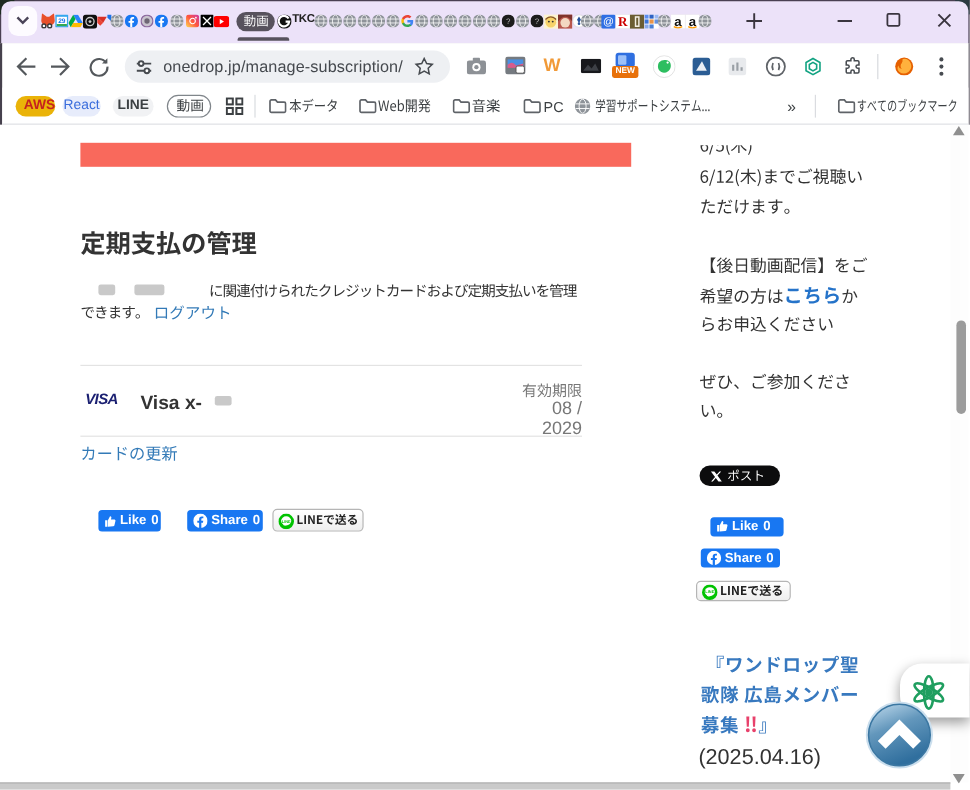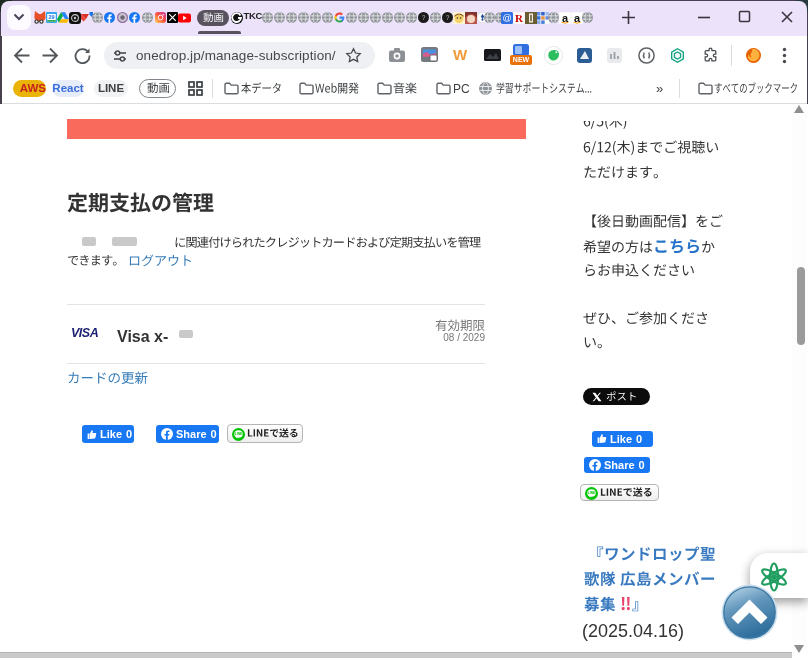--- a/index.html
+++ b/index.html
@@ -378,21 +378,21 @@
     </svg>
 <svg style="position:absolute;left:782px;top:47px" width="5" height="17" viewBox="0 0 5 17">
       <g fill="#474b50">
         <circle cx="2.5" cy="2.5" r="1.7"></circle>
         <circle cx="2.5" cy="8.5" r="1.7"></circle>
         <circle cx="2.5" cy="14.5" r="1.7"></circle>
       </g>
     </svg>
 <div class="abs" style="left:1.5px;top:73px;width:805px;height:30.5px;background:#fff;border-bottom:1px solid #dadce0"></div>
 <div class="abs" style="left:13px;top:80px;width:33px;height:17px;background:#eab308;border-radius:8.5px;color:#c5221f;font-size:11.5px;font-weight:bold;text-align:right;line-height:16px">AWS</div>
-<div class="abs" style="left:52px;top:80px;width:32px;height:17px;background:#e7ecfb;border-radius:8.5px;color:#3a6ddc;font-size:11.5px;font-weight:bold;text-align:center;line-height:16px">React</div>
+<div class="abs" style="left:52px;top:80px;width:32px;height:17px;background:#e7ecfb;border-radius:8.5px;color:#3a6ddc;font-size:11.5px;font-weight:normal;text-align:center;line-height:16px">React</div>
 <div class="abs" style="left:94px;top:80px;width:34px;height:17px;background:#f1f2f4;border-radius:8.5px;color:#3c4043;font-size:11.5px;font-weight:bold;text-align:center;line-height:16px">LINE</div>
 <div class="abs" style="left:139px;top:78.5px;width:37px;height:19px;border:1px solid #80868b;border-radius:10px;background:#fff"></div>
 <div style="position:absolute;left:147px;top:81.5px;">
       <svg width="23.0" height="14.4" viewBox="0 0 23.0 14.4" style="overflow:visible;display:block">
         <g>
           <path fill="#3c4043" transform="translate(0,10.12)" d="M0.8 -2.2H6V-1.5H0.8ZM0.5 -7.7H6.2V-7H0.5ZM3 -8.7H3.8V-0.3H3ZM0.5 -0.3Q1.2 -0.3 2.1 -0.4Q3 -0.5 4 -0.6Q5.1 -0.7 6.1 -0.8L6.1 -0.1Q5.1 -0 4.1 0.1Q3.1 0.2 2.2 0.3Q1.3 0.4 0.6 0.5ZM1.5 -4.3V-3.4H5.3V-4.3ZM1.5 -5.7V-4.9H5.3V-5.7ZM0.8 -6.3H6V-2.8H0.8ZM5.6 -9.5 6 -8.9Q5.4 -8.7 4.5 -8.6Q3.6 -8.5 2.6 -8.4Q1.7 -8.4 0.8 -8.3Q0.8 -8.5 0.7 -8.7Q0.7 -8.8 0.6 -9Q1.2 -9 1.9 -9.1Q2.6 -9.1 3.3 -9.2Q4 -9.3 4.6 -9.4Q5.2 -9.4 5.6 -9.5ZM6.1 -7H10.3V-6.2H6.1ZM10 -7H10.8Q10.8 -7 10.8 -6.9Q10.8 -6.8 10.8 -6.7Q10.8 -6.6 10.8 -6.5Q10.7 -4.7 10.7 -3.5Q10.6 -2.2 10.6 -1.4Q10.5 -0.6 10.4 -0.2Q10.3 0.2 10.2 0.4Q10 0.6 9.8 0.7Q9.6 0.8 9.4 0.9Q9.1 0.9 8.8 0.9Q8.4 0.9 8 0.9Q8 0.7 7.9 0.4Q7.8 0.2 7.7 0Q8.1 0.1 8.5 0.1Q8.9 0.1 9 0.1Q9.2 0.1 9.3 0Q9.3 0 9.4 -0.1Q9.5 -0.2 9.6 -0.6Q9.7 -1 9.8 -1.8Q9.8 -2.6 9.9 -3.8Q9.9 -5 10 -6.8ZM7.5 -9.5H8.4Q8.4 -8.1 8.3 -6.9Q8.3 -5.6 8.2 -4.4Q8 -3.3 7.8 -2.3Q7.5 -1.3 6.9 -0.5Q6.4 0.4 5.6 1Q5.5 0.9 5.4 0.8Q5.3 0.6 5.2 0.5Q5.1 0.4 5 0.4Q5.7 -0.2 6.2 -1Q6.7 -1.7 7 -2.7Q7.3 -3.6 7.4 -4.7Q7.5 -5.8 7.5 -7Q7.5 -8.2 7.5 -9.5Z M13 -0.6H21.5V0.2H13ZM12.2 -8.9H22.3V-8.1H12.2ZM12.5 -6.9H13.4V0.9H12.5ZM21.2 -6.9H22V0.9H21.2ZM16.8 -8.7H17.6V-6.4H16.8ZM16.8 -6.5H17.6V-1.9H16.8ZM15.2 -3.9V-2.4H19.2V-3.9ZM15.2 -6.1V-4.6H19.2V-6.1ZM14.5 -6.8H20V-1.6H14.5Z"></path>
         </g>
       </svg>
     </div>
 <svg style="position:absolute;left:188px;top:81px" width="15" height="15" viewBox="0 0 15 15">
@@ -502,21 +502,21 @@
       </svg>
 <div class="abs" style="left:117px;top:224px;font-size:16px;font-weight:bold;color:#333">Visa x-</div>
 <div class="abs" style="left:179px;top:226px;width:14px;height:8px;background:#c9c9c9;border-radius:2px"></div>
 <div class="abs" style="left:435px;top:215px">
         <svg width="50.0" height="15.6" viewBox="0 0 50.0 15.6" style="overflow:visible;display:block">
           <g>
             <path fill="#777" transform="translate(0,11.00)" d="M0.8 -8.9H11.7V-8H0.8ZM3.8 -4.4H9.7V-3.6H3.8ZM3.2 -6.5H9.6V-5.7H4.1V1H3.2ZM9.4 -6.5H10.3V-0.2Q10.3 0.2 10.2 0.5Q10.1 0.7 9.7 0.8Q9.4 0.9 8.9 0.9Q8.4 1 7.6 1Q7.5 0.8 7.4 0.5Q7.3 0.2 7.2 0.1Q7.7 0.1 8 0.1Q8.4 0.1 8.7 0.1Q9 0.1 9.1 0.1Q9.2 0.1 9.3 0Q9.4 -0 9.4 -0.2ZM4.9 -10.5 5.8 -10.3Q5.4 -8.9 4.8 -7.6Q4.1 -6.2 3.2 -5.1Q2.3 -3.9 1.1 -3.1Q1 -3.2 0.9 -3.3Q0.8 -3.5 0.7 -3.6Q0.6 -3.7 0.5 -3.8Q1.3 -4.4 2 -5.1Q2.7 -5.9 3.3 -6.8Q3.8 -7.7 4.2 -8.6Q4.6 -9.6 4.9 -10.5ZM3.8 -2.3H9.7V-1.5H3.8Z M13.1 -8.8H19.2V-7.9H13.1ZM15.7 -10.5H16.7V-8.4H15.7ZM14.6 -7.5 15.5 -7.3Q15.1 -6.5 14.6 -5.7Q14.1 -4.9 13.6 -4.4Q13.5 -4.4 13.4 -4.6Q13.2 -4.7 13.1 -4.8Q12.9 -4.9 12.8 -4.9Q13.4 -5.4 13.8 -6.1Q14.3 -6.8 14.6 -7.5ZM17 -5.4 17.9 -5.2Q17.3 -3.1 16.2 -1.6Q15.1 -0 13.5 1Q13.5 0.9 13.3 0.7Q13.2 0.6 13.1 0.5Q13 0.3 12.8 0.2Q14.4 -0.6 15.4 -2.1Q16.5 -3.5 17 -5.4ZM17 -7.2 17.7 -7.6Q18 -7.2 18.3 -6.8Q18.6 -6.4 18.9 -5.9Q19.1 -5.5 19.2 -5.2L18.5 -4.8Q18.3 -5.1 18.1 -5.5Q17.9 -5.9 17.6 -6.4Q17.3 -6.8 17 -7.2ZM14.2 -4.2 14.7 -4.8Q15.4 -4.3 16.2 -3.7Q16.9 -3.1 17.5 -2.4Q18.2 -1.8 18.5 -1.3L17.9 -0.6Q17.6 -1.1 16.9 -1.7Q16.3 -2.4 15.6 -3Q14.9 -3.7 14.2 -4.2ZM19 -7.6H23.7V-6.7H19ZM23.3 -7.6H24.2Q24.2 -7.6 24.2 -7.5Q24.2 -7.4 24.2 -7.3Q24.2 -7.2 24.2 -7.1Q24.1 -5.2 24.1 -3.8Q24 -2.4 24 -1.6Q23.9 -0.7 23.8 -0.2Q23.7 0.2 23.5 0.4Q23.4 0.7 23.2 0.8Q23 0.9 22.7 0.9Q22.4 0.9 22 0.9Q21.5 0.9 21.1 0.9Q21.1 0.7 21 0.5Q20.9 0.2 20.8 0Q21.3 0.1 21.7 0.1Q22.1 0.1 22.3 0.1Q22.5 0.1 22.6 0Q22.7 0 22.7 -0.1Q22.9 -0.3 23 -0.7Q23 -1.1 23.1 -2Q23.2 -2.8 23.2 -4.2Q23.3 -5.5 23.3 -7.4ZM20.6 -10.4H21.5Q21.5 -9 21.5 -7.6Q21.4 -6.2 21.3 -5Q21.2 -3.7 20.9 -2.6Q20.6 -1.5 20.1 -0.6Q19.5 0.3 18.7 1Q18.6 0.9 18.4 0.7Q18.2 0.5 18 0.4Q18.8 -0.3 19.3 -1.1Q19.8 -2 20.1 -3Q20.3 -4.1 20.4 -5.3Q20.6 -6.5 20.6 -7.7Q20.6 -9 20.6 -10.4Z M32.6 -9.9H36.1V-9H32.6ZM32.6 -7H36.1V-6.2H32.6ZM32.6 -4.1H36.1V-3.2H32.6ZM35.7 -9.9H36.6V-0.2Q36.6 0.2 36.5 0.4Q36.4 0.7 36.1 0.8Q35.8 0.9 35.4 0.9Q34.9 1 34.2 1Q34.2 0.8 34.1 0.5Q34.1 0.2 34 0Q34.4 0.1 34.9 0.1Q35.3 0.1 35.4 0Q35.6 0 35.6 -0Q35.7 -0.1 35.7 -0.2ZM32.2 -9.9H33.1V-5.3Q33.1 -4.6 33.1 -3.8Q33 -2.9 32.9 -2.1Q32.8 -1.2 32.5 -0.4Q32.3 0.4 31.9 1.1Q31.8 1 31.6 0.9Q31.5 0.8 31.4 0.7Q31.2 0.6 31.1 0.5Q31.6 -0.3 31.9 -1.3Q32.1 -2.4 32.2 -3.4Q32.2 -4.4 32.2 -5.3ZM25.6 -8.8H31.6V-8H25.6ZM27.1 -6.9H30.3V-6.1H27.1ZM27.1 -4.9H30.3V-4.2H27.1ZM25.5 -2.9H31.6V-2.1H25.5ZM26.7 -10.4H27.6V-2.6H26.7ZM29.8 -10.4H30.7V-2.6H29.8ZM27.2 -1.8 28.1 -1.5Q27.8 -0.8 27.3 -0.1Q26.8 0.5 26.3 1Q26.2 0.9 26 0.8Q25.9 0.7 25.8 0.6Q25.6 0.5 25.5 0.5Q26 0 26.5 -0.6Q26.9 -1.2 27.2 -1.8ZM29 -1.4 29.7 -1.8Q30 -1.5 30.2 -1.2Q30.5 -0.8 30.7 -0.5Q30.9 -0.2 31.1 0.1L30.3 0.5Q30.2 0.3 30 -0.1Q29.8 -0.4 29.5 -0.8Q29.3 -1.1 29 -1.4Z M43.6 -7.6H48.3V-6.8H43.6ZM41.6 -0.1Q42.2 -0.2 43 -0.3Q43.8 -0.5 44.6 -0.7Q45.5 -0.8 46.4 -1L46.4 -0.2Q45.2 0.1 44.1 0.4Q42.9 0.6 42 0.8ZM43.1 -9.9H44V-0H43.1ZM43.6 -9.9H48.7V-4.4H43.6V-5.2H47.8V-9.1H43.6ZM46 -4.9Q46.3 -3.8 46.8 -2.8Q47.2 -1.8 47.9 -1Q48.6 -0.2 49.5 0.2Q49.4 0.3 49.3 0.4Q49.2 0.5 49.1 0.7Q49 0.8 48.9 1Q47.9 0.5 47.2 -0.4Q46.5 -1.2 46 -2.3Q45.5 -3.5 45.2 -4.8ZM48.5 -4.1 49.2 -3.6Q48.7 -3.1 48.1 -2.6Q47.5 -2.1 46.9 -1.8L46.4 -2.2Q46.7 -2.5 47.1 -2.8Q47.5 -3.1 47.9 -3.5Q48.2 -3.8 48.5 -4.1ZM38.5 -10H41.7V-9.1H39.4V1H38.5ZM41.4 -10H41.6L41.8 -10L42.4 -9.6Q42.2 -9.1 42 -8.5Q41.7 -7.9 41.5 -7.4Q41.2 -6.8 41 -6.3Q41.8 -5.5 42 -4.8Q42.3 -4.2 42.3 -3.6Q42.3 -3.1 42.1 -2.7Q42 -2.3 41.7 -2.1Q41.6 -2 41.4 -2Q41.2 -1.9 41 -1.9Q40.8 -1.9 40.6 -1.9Q40.3 -1.9 40.1 -1.9Q40.1 -2.1 40 -2.3Q40 -2.6 39.8 -2.7Q40.1 -2.7 40.3 -2.7Q40.5 -2.7 40.7 -2.7Q40.8 -2.7 40.9 -2.8Q41 -2.8 41.1 -2.8Q41.3 -3 41.3 -3.2Q41.4 -3.4 41.4 -3.7Q41.4 -4.2 41.1 -4.8Q40.9 -5.4 40.1 -6.2Q40.3 -6.6 40.5 -7.1Q40.7 -7.6 40.9 -8Q41 -8.5 41.2 -8.9Q41.3 -9.4 41.4 -9.7Z"></path>
           </g>
         </svg>
       </div>
-<div class="abs" style="left:427px;top:228px;width:58px;font-size:10px;color:#777;text-align:right">08 / 2029</div>
+<div class="abs" style="left:427px;top:228px;width:58px;font-size:15px;color:#777;text-align:right">08 / 2029</div>
 <div class="abs" style="left:67px;top:258.5px;width:418px;height:1px;background:#e3e3e3"></div>
 <div style="position:absolute;left:67px;top:267px;">
         <svg width="81.0" height="16.9" viewBox="0 0 81.0 16.9" style="overflow:visible;display:block">
           <g>
             <path fill="#337ab7" transform="translate(0,11.88)" d="M6.9 -10.6Q6.8 -10.4 6.8 -10.1Q6.8 -9.8 6.8 -9.5Q6.7 -7.5 6.4 -5.9Q6.1 -4.4 5.6 -3.2Q5 -2.1 4.2 -1.2Q3.5 -0.3 2.5 0.4L1.5 -0.4Q1.8 -0.6 2.2 -0.9Q2.6 -1.1 2.9 -1.4Q3.5 -2 4 -2.7Q4.5 -3.5 4.9 -4.4Q5.3 -5.4 5.5 -6.6Q5.7 -7.9 5.7 -9.5Q5.7 -9.7 5.7 -9.9Q5.7 -10.1 5.6 -10.3Q5.6 -10.5 5.6 -10.6ZM11.5 -7.8Q11.5 -7.6 11.5 -7.5Q11.5 -7.3 11.5 -7.2Q11.5 -6.8 11.4 -6.1Q11.4 -5.5 11.3 -4.7Q11.3 -3.9 11.2 -3.1Q11.1 -2.3 11 -1.7Q10.8 -1 10.6 -0.6Q10.4 -0.2 10.1 -0Q9.8 0.2 9.2 0.2Q8.7 0.2 8.1 0.2Q7.6 0.1 7 0.1L6.9 -1Q7.5 -1 8 -0.9Q8.5 -0.9 8.9 -0.9Q9.2 -0.9 9.4 -1Q9.6 -1.1 9.7 -1.3Q9.8 -1.6 10 -2.2Q10.1 -2.7 10.2 -3.4Q10.2 -4.1 10.3 -4.8Q10.3 -5.4 10.4 -6.1Q10.4 -6.7 10.4 -7.1H3.3Q2.9 -7.1 2.5 -7.1Q2.1 -7.1 1.7 -7.1V-8.2Q2.1 -8.2 2.5 -8.2Q2.9 -8.1 3.3 -8.1H9.9Q10.2 -8.1 10.4 -8.1Q10.6 -8.2 10.8 -8.2Z M14.9 -5.8Q15.1 -5.8 15.4 -5.8Q15.7 -5.8 16 -5.8Q16.4 -5.8 16.8 -5.8Q17 -5.8 17.4 -5.8Q17.9 -5.8 18.5 -5.8Q19.1 -5.8 19.8 -5.8Q20.5 -5.8 21.1 -5.8Q21.8 -5.8 22.4 -5.8Q23 -5.8 23.5 -5.8Q23.9 -5.8 24.2 -5.8Q24.7 -5.8 25 -5.8Q25.4 -5.8 25.6 -5.8V-4.5Q25.4 -4.5 25 -4.6Q24.6 -4.6 24.2 -4.6Q23.9 -4.6 23.5 -4.6Q23 -4.6 22.4 -4.6Q21.8 -4.6 21.1 -4.6Q20.5 -4.6 19.8 -4.6Q19.1 -4.6 18.5 -4.6Q17.9 -4.6 17.4 -4.6Q17 -4.6 16.8 -4.6Q16.2 -4.6 15.7 -4.6Q15.2 -4.6 14.9 -4.5Z M35.9 -9.7Q36 -9.5 36.3 -9.1Q36.5 -8.8 36.7 -8.4Q36.9 -8 37.1 -7.7L36.3 -7.3Q36.1 -7.7 36 -8Q35.8 -8.4 35.6 -8.7Q35.3 -9.1 35.1 -9.4ZM37.5 -10.4Q37.7 -10.2 37.9 -9.8Q38.1 -9.5 38.4 -9.1Q38.6 -8.7 38.8 -8.4L38 -8Q37.8 -8.4 37.6 -8.7Q37.4 -9.1 37.2 -9.4Q37 -9.8 36.8 -10ZM31.1 -1Q31.1 -1.2 31.1 -1.8Q31.1 -2.3 31.1 -3.1Q31.1 -3.9 31.1 -4.8Q31.1 -5.7 31.1 -6.5Q31.1 -7.3 31.1 -7.9Q31.1 -8.6 31.1 -8.9Q31.1 -9.2 31.1 -9.6Q31.1 -10 31 -10.3H32.3Q32.3 -10 32.3 -9.6Q32.2 -9.2 32.2 -8.9Q32.2 -8.3 32.2 -7.6Q32.2 -6.9 32.2 -6Q32.2 -5.2 32.3 -4.4Q32.3 -3.6 32.3 -2.9Q32.3 -2.2 32.3 -1.7Q32.3 -1.2 32.3 -1Q32.3 -0.8 32.3 -0.5Q32.3 -0.2 32.3 0.1Q32.3 0.4 32.3 0.6H31Q31.1 0.3 31.1 -0.2Q31.1 -0.6 31.1 -1ZM32 -6.7Q32.7 -6.5 33.5 -6.3Q34.3 -6 35.1 -5.7Q35.9 -5.4 36.7 -5Q37.5 -4.7 38 -4.4L37.5 -3.3Q37 -3.6 36.2 -3.9Q35.5 -4.3 34.7 -4.6Q34 -4.9 33.3 -5.1Q32.6 -5.4 32 -5.5Z M48.1 -9.2Q48 -8.2 47.8 -7Q47.6 -5.9 47.2 -4.8Q46.8 -3.4 46.3 -2.5Q45.8 -1.5 45.3 -1.1Q44.7 -0.6 44.1 -0.6Q43.5 -0.6 42.9 -1Q42.4 -1.5 42 -2.3Q41.7 -3.1 41.7 -4.2Q41.7 -5.3 42.1 -6.3Q42.6 -7.3 43.4 -8Q44.2 -8.8 45.3 -9.2Q46.4 -9.7 47.6 -9.7Q48.8 -9.7 49.7 -9.3Q50.7 -8.9 51.4 -8.2Q52 -7.6 52.4 -6.6Q52.8 -5.7 52.8 -4.7Q52.8 -3.3 52.2 -2.2Q51.6 -1.1 50.4 -0.5Q49.3 0.2 47.7 0.4L47.1 -0.6Q47.4 -0.6 47.7 -0.7Q48 -0.7 48.2 -0.8Q48.9 -0.9 49.5 -1.2Q50.1 -1.5 50.6 -2Q51.1 -2.5 51.4 -3.2Q51.7 -3.9 51.7 -4.8Q51.7 -5.6 51.4 -6.3Q51.1 -7 50.6 -7.5Q50.1 -8.1 49.3 -8.4Q48.5 -8.7 47.6 -8.7Q46.5 -8.7 45.6 -8.3Q44.7 -7.9 44 -7.2Q43.4 -6.6 43.1 -5.8Q42.7 -5 42.7 -4.3Q42.7 -3.4 43 -2.9Q43.2 -2.4 43.5 -2.1Q43.8 -1.8 44.1 -1.8Q44.5 -1.8 44.8 -2.2Q45.1 -2.5 45.5 -3.2Q45.8 -3.9 46.2 -5Q46.5 -6 46.7 -7.1Q46.9 -8.2 47 -9.2Z M54.9 -10.6H66.6V-9.7H54.9ZM60.3 -10.2H61.4V-5Q61.4 -4.2 61.2 -3.5Q61.1 -2.7 60.8 -2.1Q60.4 -1.4 59.7 -0.8Q59.1 -0.2 58 0.3Q56.9 0.7 55.2 1.1Q55.2 1 55.1 0.8Q55 0.6 54.9 0.5Q54.7 0.3 54.6 0.2Q56.2 -0.1 57.3 -0.5Q58.3 -0.9 58.9 -1.4Q59.5 -1.9 59.8 -2.5Q60.1 -3.1 60.2 -3.7Q60.3 -4.3 60.3 -5ZM57.1 -5.6V-4.2H64.8V-5.6ZM57.1 -7.7V-6.4H64.8V-7.7ZM56.1 -8.6H65.8V-3.3H56.1ZM57.4 -3.2Q58.1 -2.2 59 -1.6Q59.9 -1 61.1 -0.6Q62.2 -0.3 63.7 -0.2Q65.2 -0 67.1 0Q66.9 0.2 66.8 0.5Q66.7 0.8 66.6 1Q64.8 1 63.2 0.8Q61.7 0.6 60.4 0.2Q59.2 -0.3 58.2 -1Q57.2 -1.7 56.5 -2.9Z M75.4 -6.8H80.5V-5.8H75.4ZM68.3 -9.9H74.3V-9.1H68.3ZM68.2 -4.6H74.3V-3.7H68.2ZM68.1 -6.8H74.5V-6H68.1ZM77.9 -6.4H78.9V1H77.9ZM70.8 -11.3H71.8V-9.5H70.8ZM70.8 -6.1H71.8V1.1H70.8ZM74.9 -10.2 76.2 -9.9Q76.2 -9.7 75.9 -9.7V-5.5Q75.9 -4.7 75.8 -3.9Q75.8 -3 75.5 -2.1Q75.3 -1.2 74.9 -0.4Q74.5 0.4 73.8 1.1Q73.7 1 73.6 0.9Q73.4 0.8 73.3 0.6Q73.2 0.5 73 0.4Q73.7 -0.2 74.1 -0.9Q74.4 -1.7 74.6 -2.5Q74.8 -3.2 74.9 -4Q74.9 -4.8 74.9 -5.5ZM79.5 -11.2 80.3 -10.4Q79.6 -10.2 78.8 -9.9Q78 -9.7 77.2 -9.5Q76.3 -9.3 75.5 -9.1Q75.5 -9.3 75.4 -9.5Q75.3 -9.8 75.2 -9.9Q75.9 -10.1 76.7 -10.3Q77.5 -10.5 78.3 -10.7Q79 -10.9 79.5 -11.2ZM71.7 -3.4Q71.9 -3.3 72.2 -3.1Q72.5 -2.8 72.9 -2.5Q73.2 -2.2 73.5 -2Q73.8 -1.7 74 -1.6L73.4 -0.9Q73.2 -1.1 72.9 -1.3Q72.6 -1.6 72.3 -2Q72 -2.3 71.7 -2.5Q71.4 -2.8 71.2 -3ZM69.1 -8.8 69.9 -9Q70.2 -8.6 70.3 -8Q70.5 -7.5 70.5 -7.1L69.7 -6.9Q69.6 -7.3 69.5 -7.8Q69.3 -8.4 69.1 -8.8ZM72.6 -9 73.5 -8.8Q73.3 -8.3 73.1 -7.8Q72.9 -7.3 72.7 -6.9L71.9 -7.1Q72 -7.4 72.2 -7.7Q72.3 -8 72.4 -8.4Q72.5 -8.7 72.6 -9ZM70.8 -4.1 71.6 -3.8Q71.2 -3.1 70.7 -2.4Q70.2 -1.6 69.7 -1Q69.1 -0.3 68.6 0.1Q68.4 -0.1 68.2 -0.3Q68 -0.5 67.9 -0.6Q68.4 -1 69 -1.6Q69.5 -2.1 70 -2.8Q70.5 -3.5 70.8 -4.1Z"></path>
           </g>
         </svg>
       </div>
 <div class="abs" style="left:82px;top:321px;width:52px;height:18px;background:#1877f2;border-radius:3px;color:#fff;font-weight:bold;font-size:11px;display:flex;align-items:center;padding-left:5px">
         <svg width="10" height="11" viewBox="0 0 16 16" style="flex:none">

